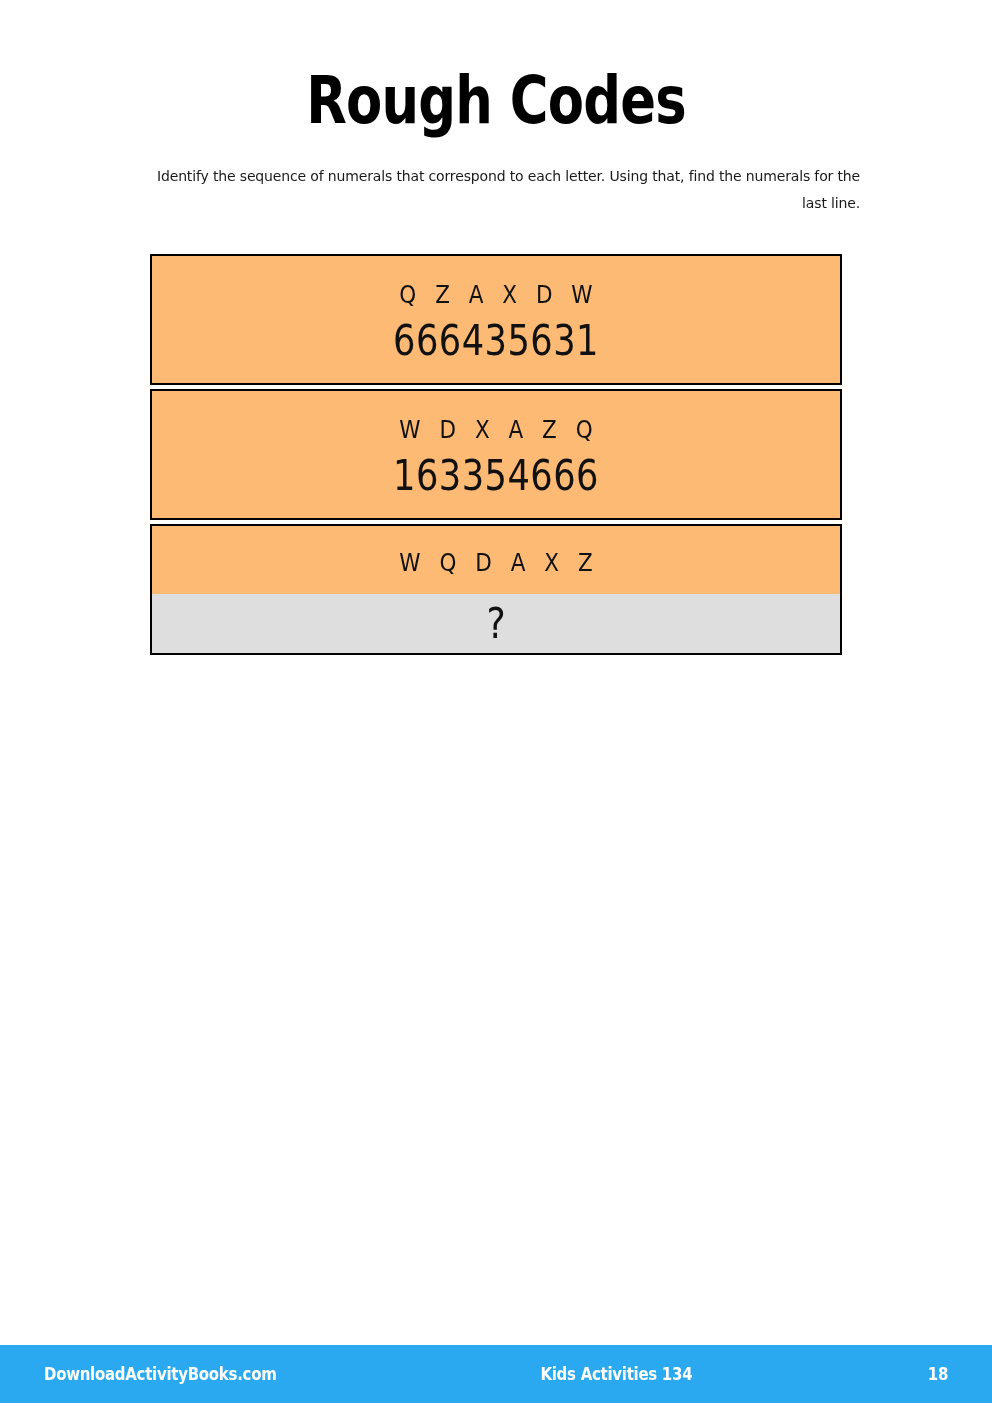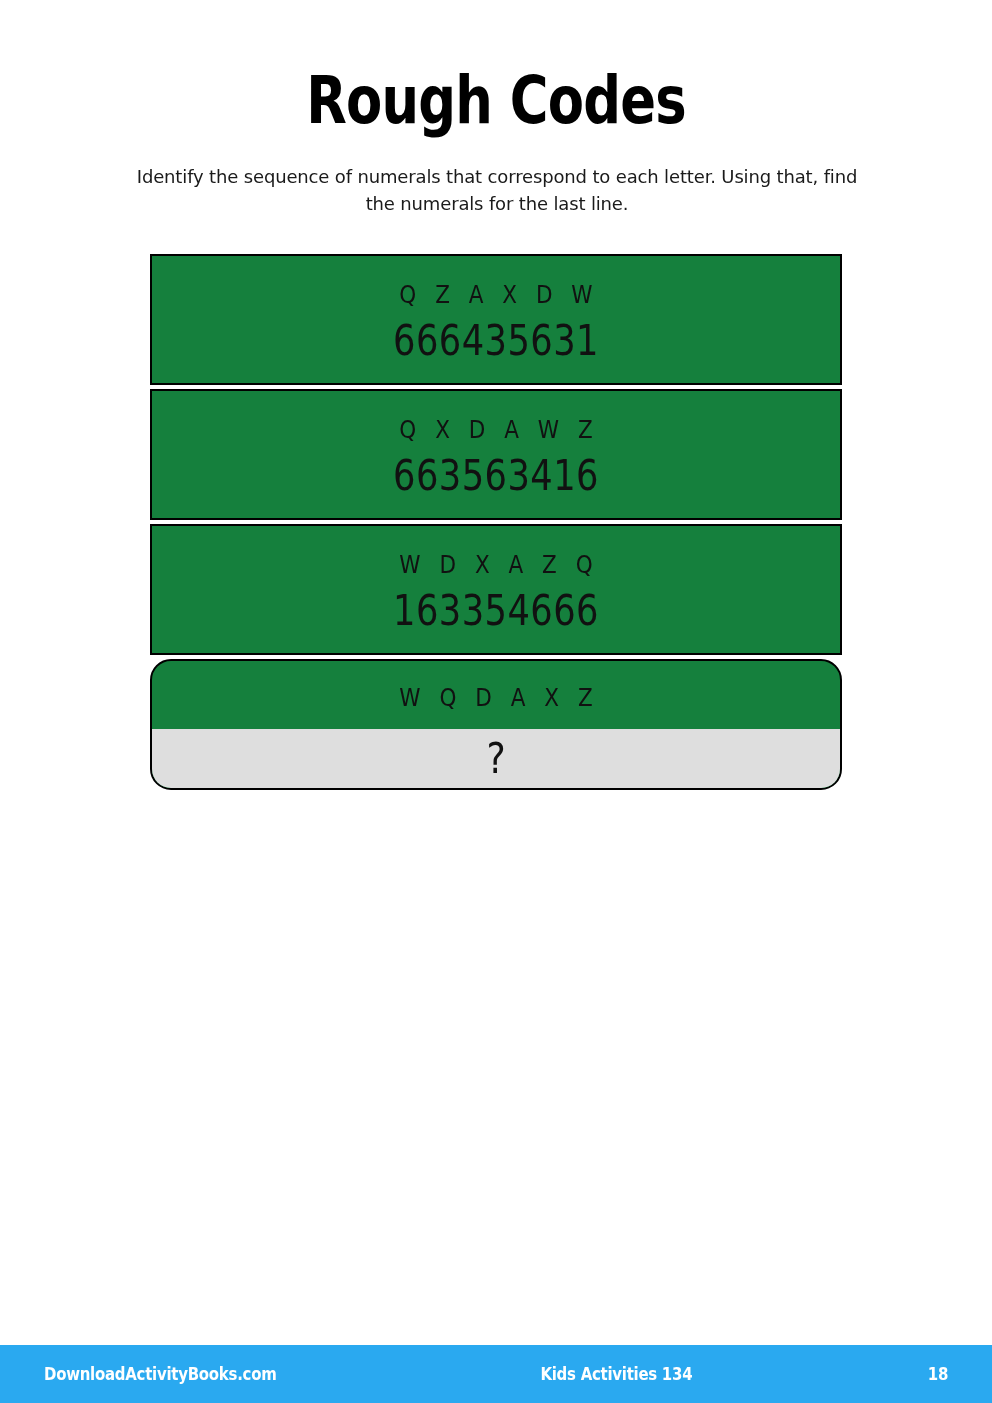--- a/index.html
+++ b/index.html
@@ -33,41 +33,41 @@
     white-space: nowrap;
     color: #000000;
   }
 
   #instructions {
     position: absolute;
     left: 134px;
     top: 163px;
     width: 726px;
     font-family: "DejaVu Sans", sans-serif;
-    font-size: 18px;
+    font-size: 14px;
     line-height: 27px;
     letter-spacing: -0.15px;
     color: #1a1a1a;
-    text-align: center;
+    text-align: right;
   }
 
   
   #puzzle-list {
     position: absolute;
     left: 150px;
     top: 254px;
     width: 692px;
   }
 
   .puzzle-row {
     box-sizing: border-box;
     width: 692px;
     height: 131px;
     border: 2px solid #000000;
-    background: #15803d;
+    background: #fdba74;
     margin-bottom: 4px;
     display: flex;
     flex-direction: column;
     align-items: stretch;
     justify-content: center;
     overflow: hidden;
   }
 
   .letters-line {
     font-family: "DejaVu Sans", sans-serif;
@@ -91,21 +91,20 @@
     color: #111111;
     transform: scaleX(0.84);
     white-space: nowrap;
     padding-top: 2px;
   }
 
   
   .puzzle-row.answer-row {
     justify-content: flex-start;
     padding-top: 0;
-    border-radius: 21px;
   }
   .answer-row .letters-line {
     padding-top: 20px;
     padding-bottom: 14px;
   }
   .answer-band {
     background: #dedede;
     flex: 1 1 auto;
     display: flex;
     align-items: center;
@@ -152,24 +151,20 @@
 
 <div id="instructions">Identify the sequence of numerals that correspond to each letter. Using that, find the numerals for the last line.</div>
 
 <div id="puzzle-list">
 
   <div class="puzzle-row">
     <div class="letters-line">Q Z A X D W</div>
     <div class="numerals-line">666435631</div>
   </div>
 
-  <div class="puzzle-row">
-    <div class="letters-line">Q X D A W Z</div>
-    <div class="numerals-line">663563416</div>
-  </div>
 
 
   <div class="puzzle-row">
     <div class="letters-line">W D X A Z Q</div>
     <div class="numerals-line">163354666</div>
   </div>
 
 
 
   <div class="puzzle-row answer-row">

